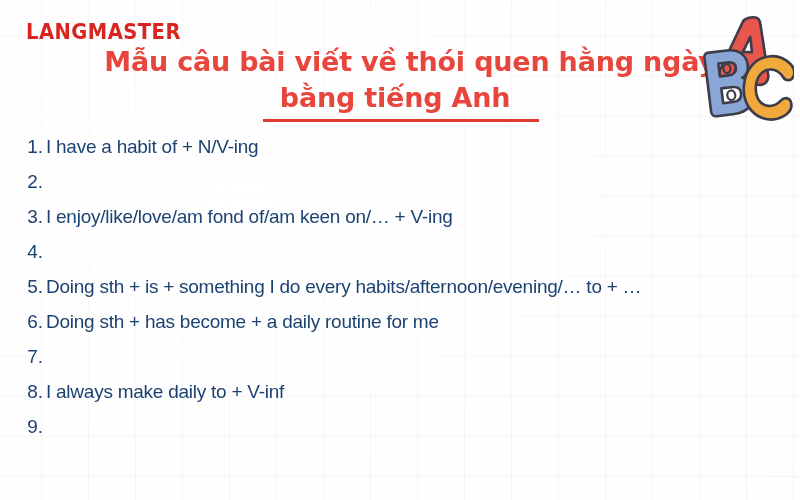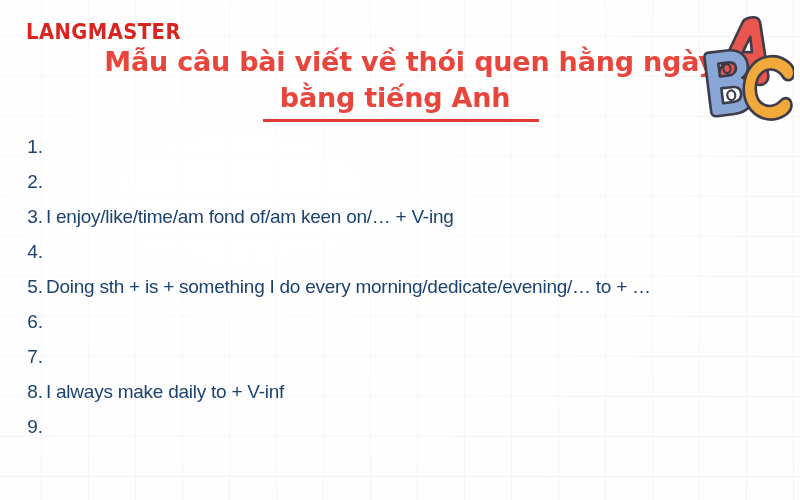--- a/index.html
+++ b/index.html
@@ -146,37 +146,39 @@
 
       <g transform="translate(62,56) rotate(5)">
         <path d="M32 12 C28 7 23 5 18 6 C11 7 6 14 6 24 C6 34 11 41 18 42 C23 43 28 41 32 36 C35 32 40 32 42 36 C44 40 43 45 39 49 C32 55 24 57 16 55 C3 52 -6 40 -6 24 C-6 8 3 -4 16 -7 C24 -9 32 -7 39 -1 C43 3 44 8 42 12 C40 16 35 16 32 12 Z" fill="#f0a93a" stroke="#3c3c4a" stroke-width="2.6" stroke-linejoin="round"></path>
       </g>
     </svg>
   </div>
 
   <ul class="sentence-list" id="sentence-list">
       <li class="list-item">
         <span class="item-number">1.</span>
+        <span class="item-text">I have a habit of + N/V-ing</span>
       </li>
       <li class="list-item">
         <span class="item-number">2.</span>
       </li>
       <li class="list-item">
         <span class="item-number">3.</span>
-        <span class="item-text">I enjoy/like/time/am fond of/am keen on/… + V-ing</span>
+        <span class="item-text">I enjoy/like/love/am fond of/am keen on/… + V-ing</span>
       </li>
       <li class="list-item">
         <span class="item-number">4.</span>
       </li>
       <li class="list-item">
         <span class="item-number">5.</span>
-        <span class="item-text">Doing sth + is + something I do every morning/dedicate/evening/… to + …</span>
+        <span class="item-text">Doing sth + is + something I do every habits/afternoon/evening/… to + …</span>
       </li>
       <li class="list-item">
         <span class="item-number">6.</span>
+        <span class="item-text">Doing sth + has become + a daily routine for me</span>
       </li>
       <li class="list-item">
         <span class="item-number">7.</span>
       </li>
       <li class="list-item">
         <span class="item-number">8.</span>
         <span class="item-text">I always make daily to + V-inf</span>
       </li>
       <li class="list-item">
         <span class="item-number">9.</span>

